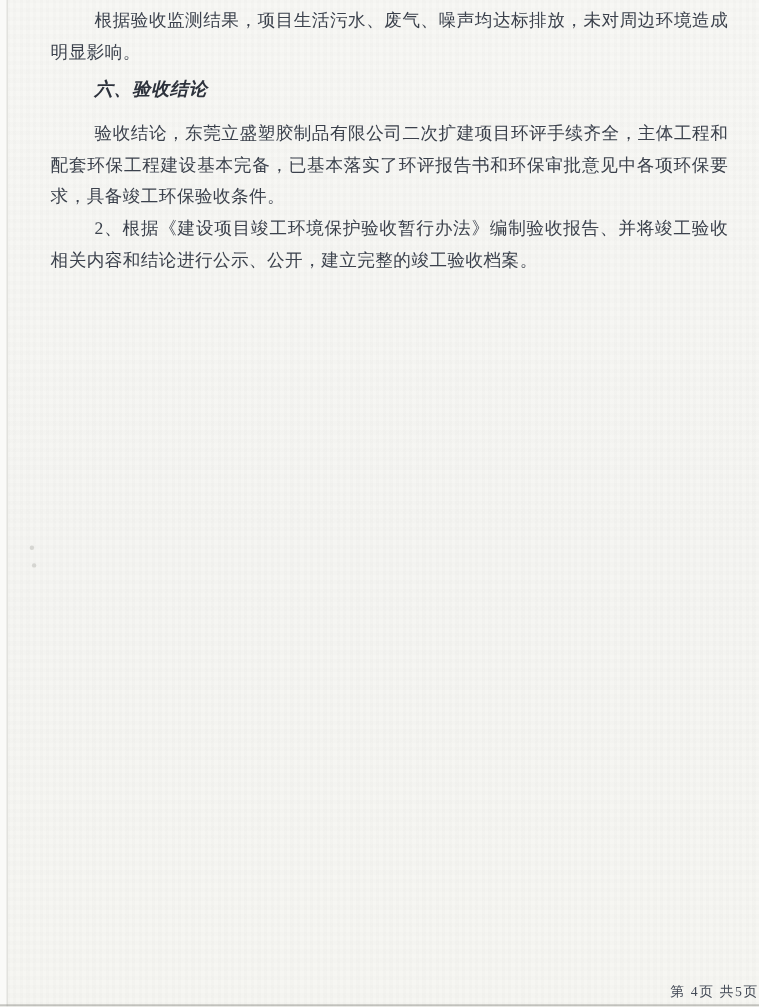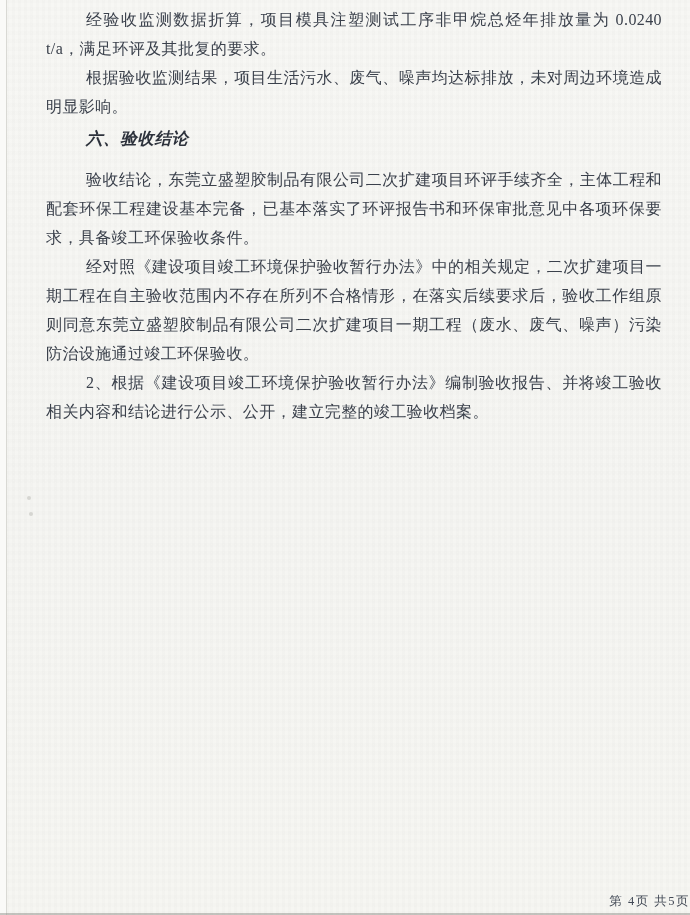--- a/index.html
+++ b/index.html
@@ -103,24 +103,22 @@
 </style>
 </head>
 <body>
 
 <div class="page">
   <div class="left-strip"></div>
   <div class="hole-dot d1"></div>
   <div class="hole-dot d2"></div>
 
   <div class="text-block">
-    <p class="para">经验收监测数据折算，项目模具注塑测试工序非甲烷总烃年排放量为 0.0240 t/a，满足环评及其批复的要求。</p>
     <p class="para">根据验收监测结果，项目生活污水、废气、噪声均达标排放，未对周边环境造成明显影响。</p>
     <h3 class="heading minor">六、验收结论</h3>
     <p class="para">验收结论，东莞立盛塑胶制品有限公司二次扩建项目环评手续齐全，主体工程和配套环保工程建设基本完备，已基本落实了环评报告书和环保审批意见中各项环保要求，具备竣工环保验收条件。</p>
-    <p class="para">经对照《建设项目竣工环境保护验收暂行办法》中的相关规定，二次扩建项目一期工程在自主验收范围内不存在所列不合格情形，在落实后续要求后，验收工作组原则同意东莞立盛塑胶制品有限公司二次扩建项目一期工程（废水、废气、噪声）污染防治设施通过竣工环保验收。</p>
     <p class="para">2、根据《建设项目竣工环境保护验收暂行办法》编制验收报告、并将竣工验收相关内容和结论进行公示、公开，建立完整的竣工验收档案。</p>
   </div>
 
   <div class="footer">第 4页 共5页</div>
 
   <div class="bottom-edge"></div>
 </div>
 
 </body></html>

